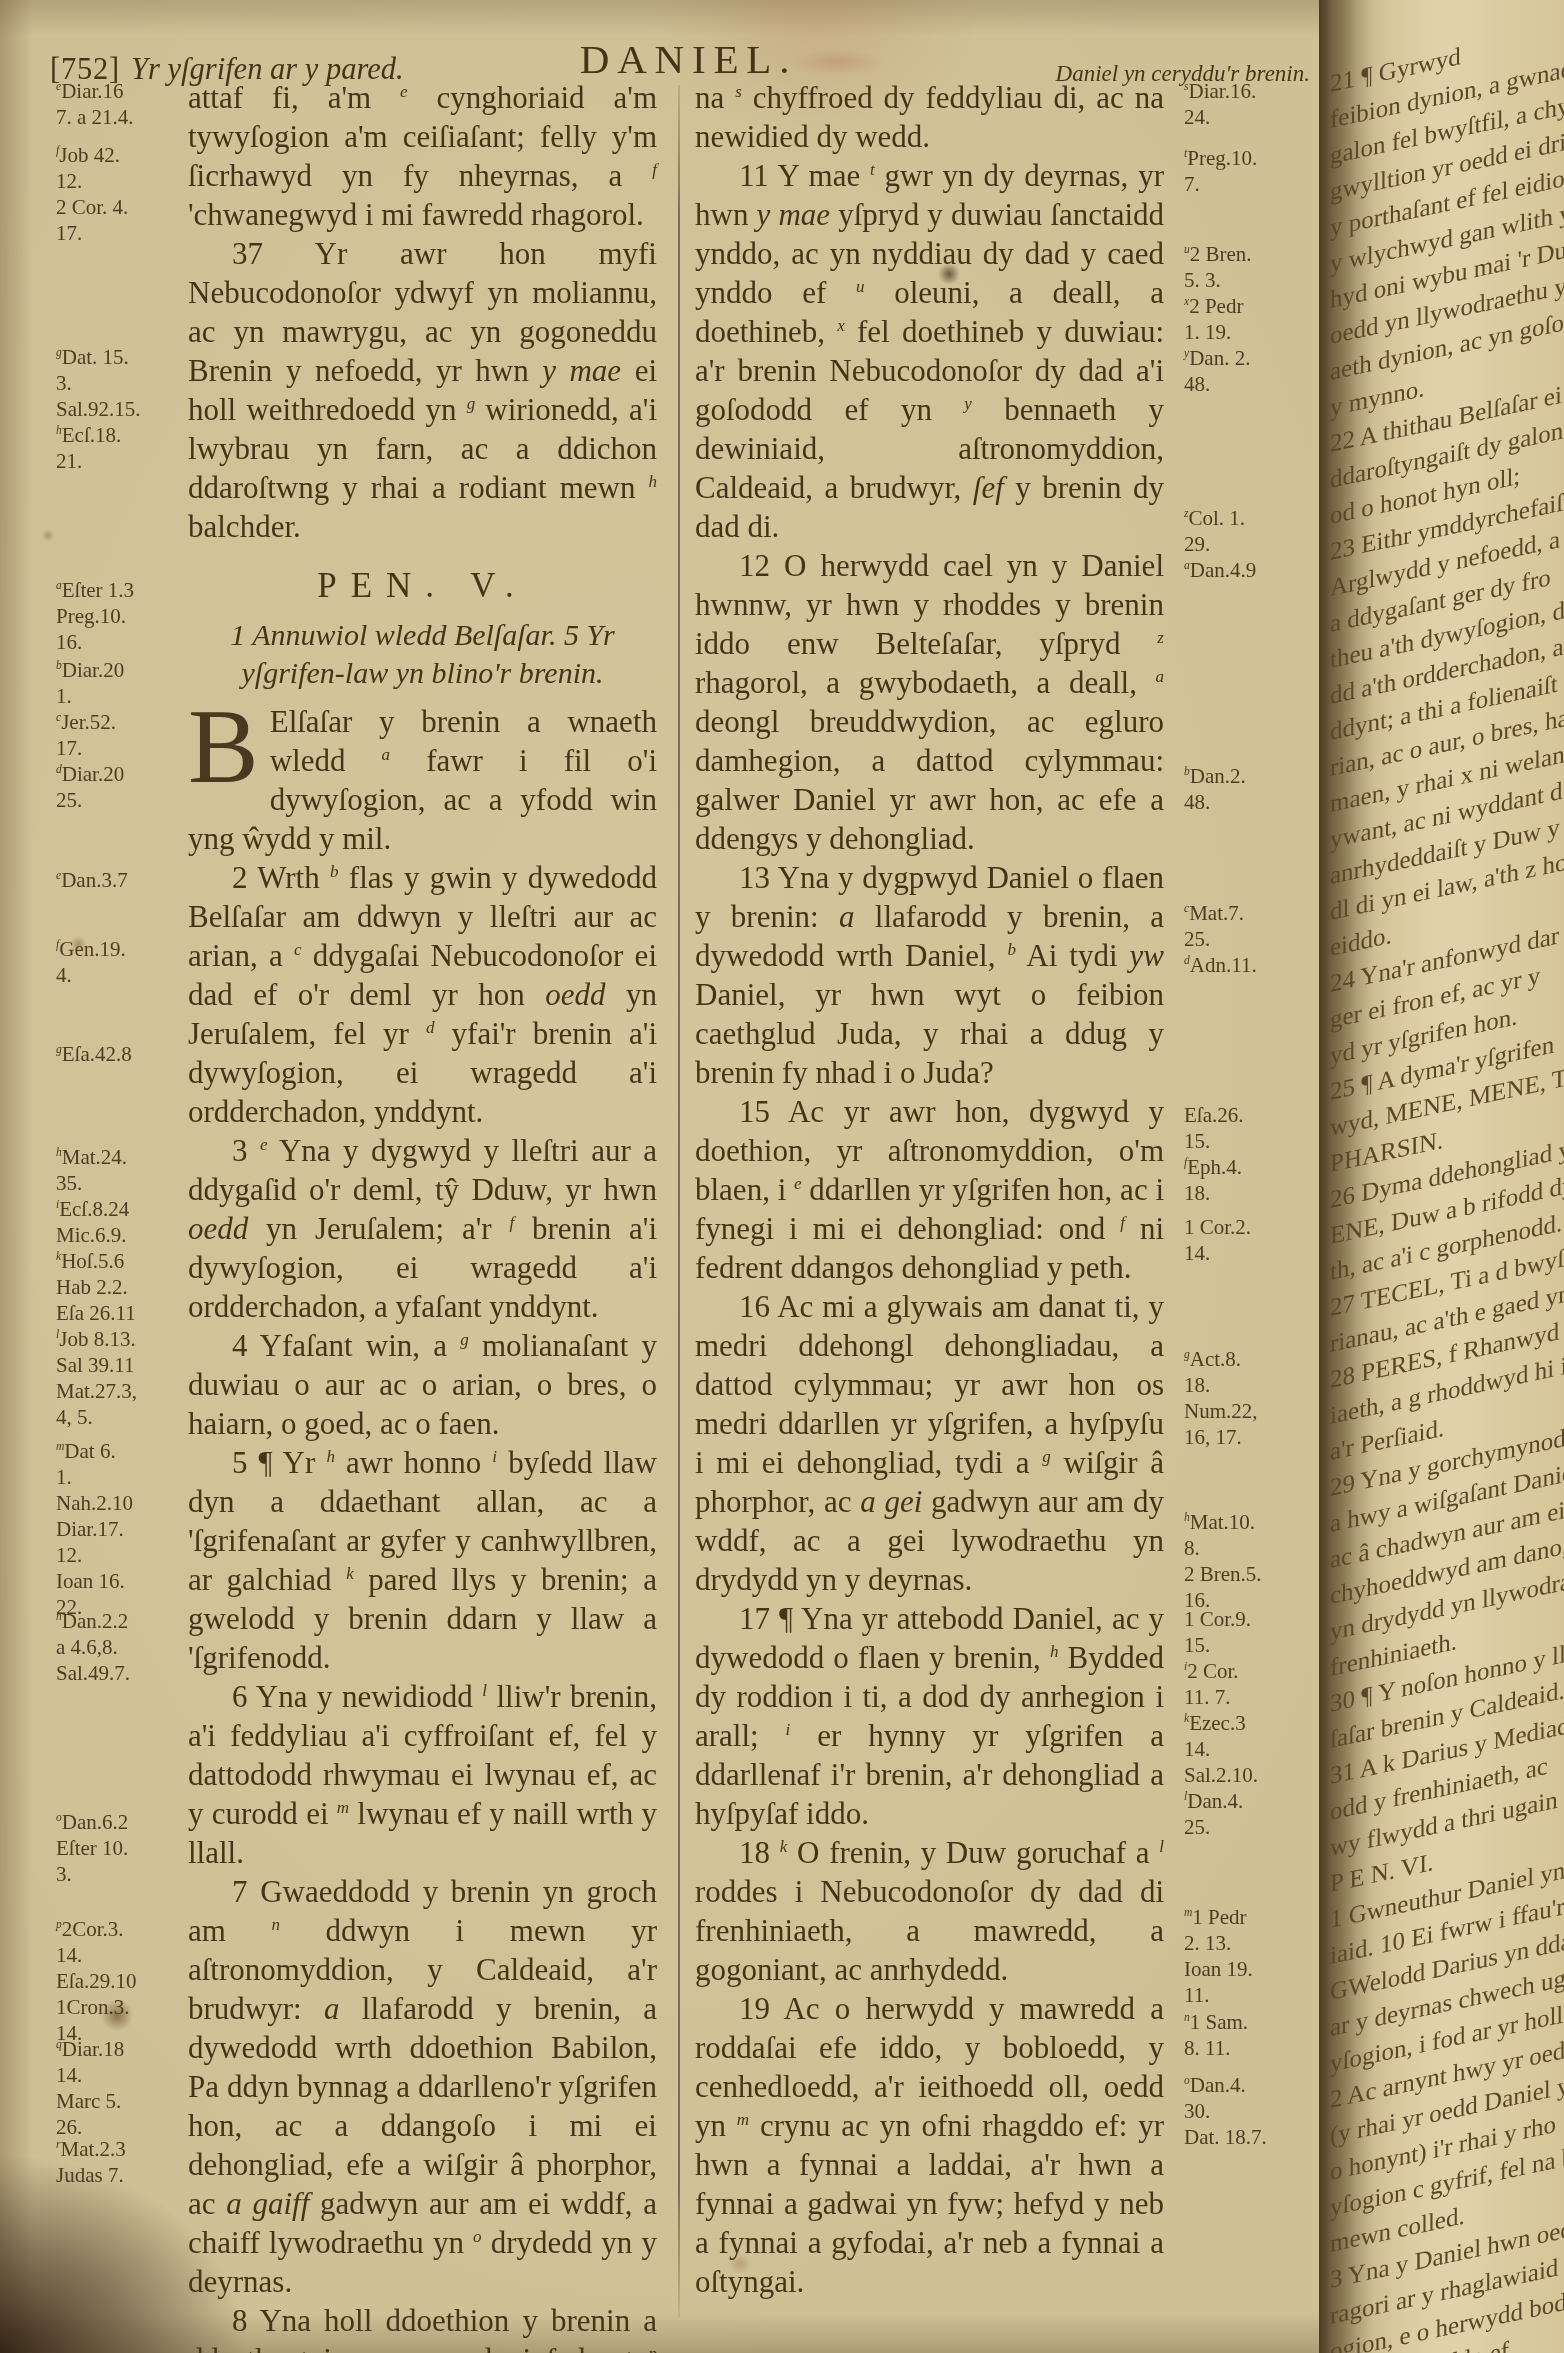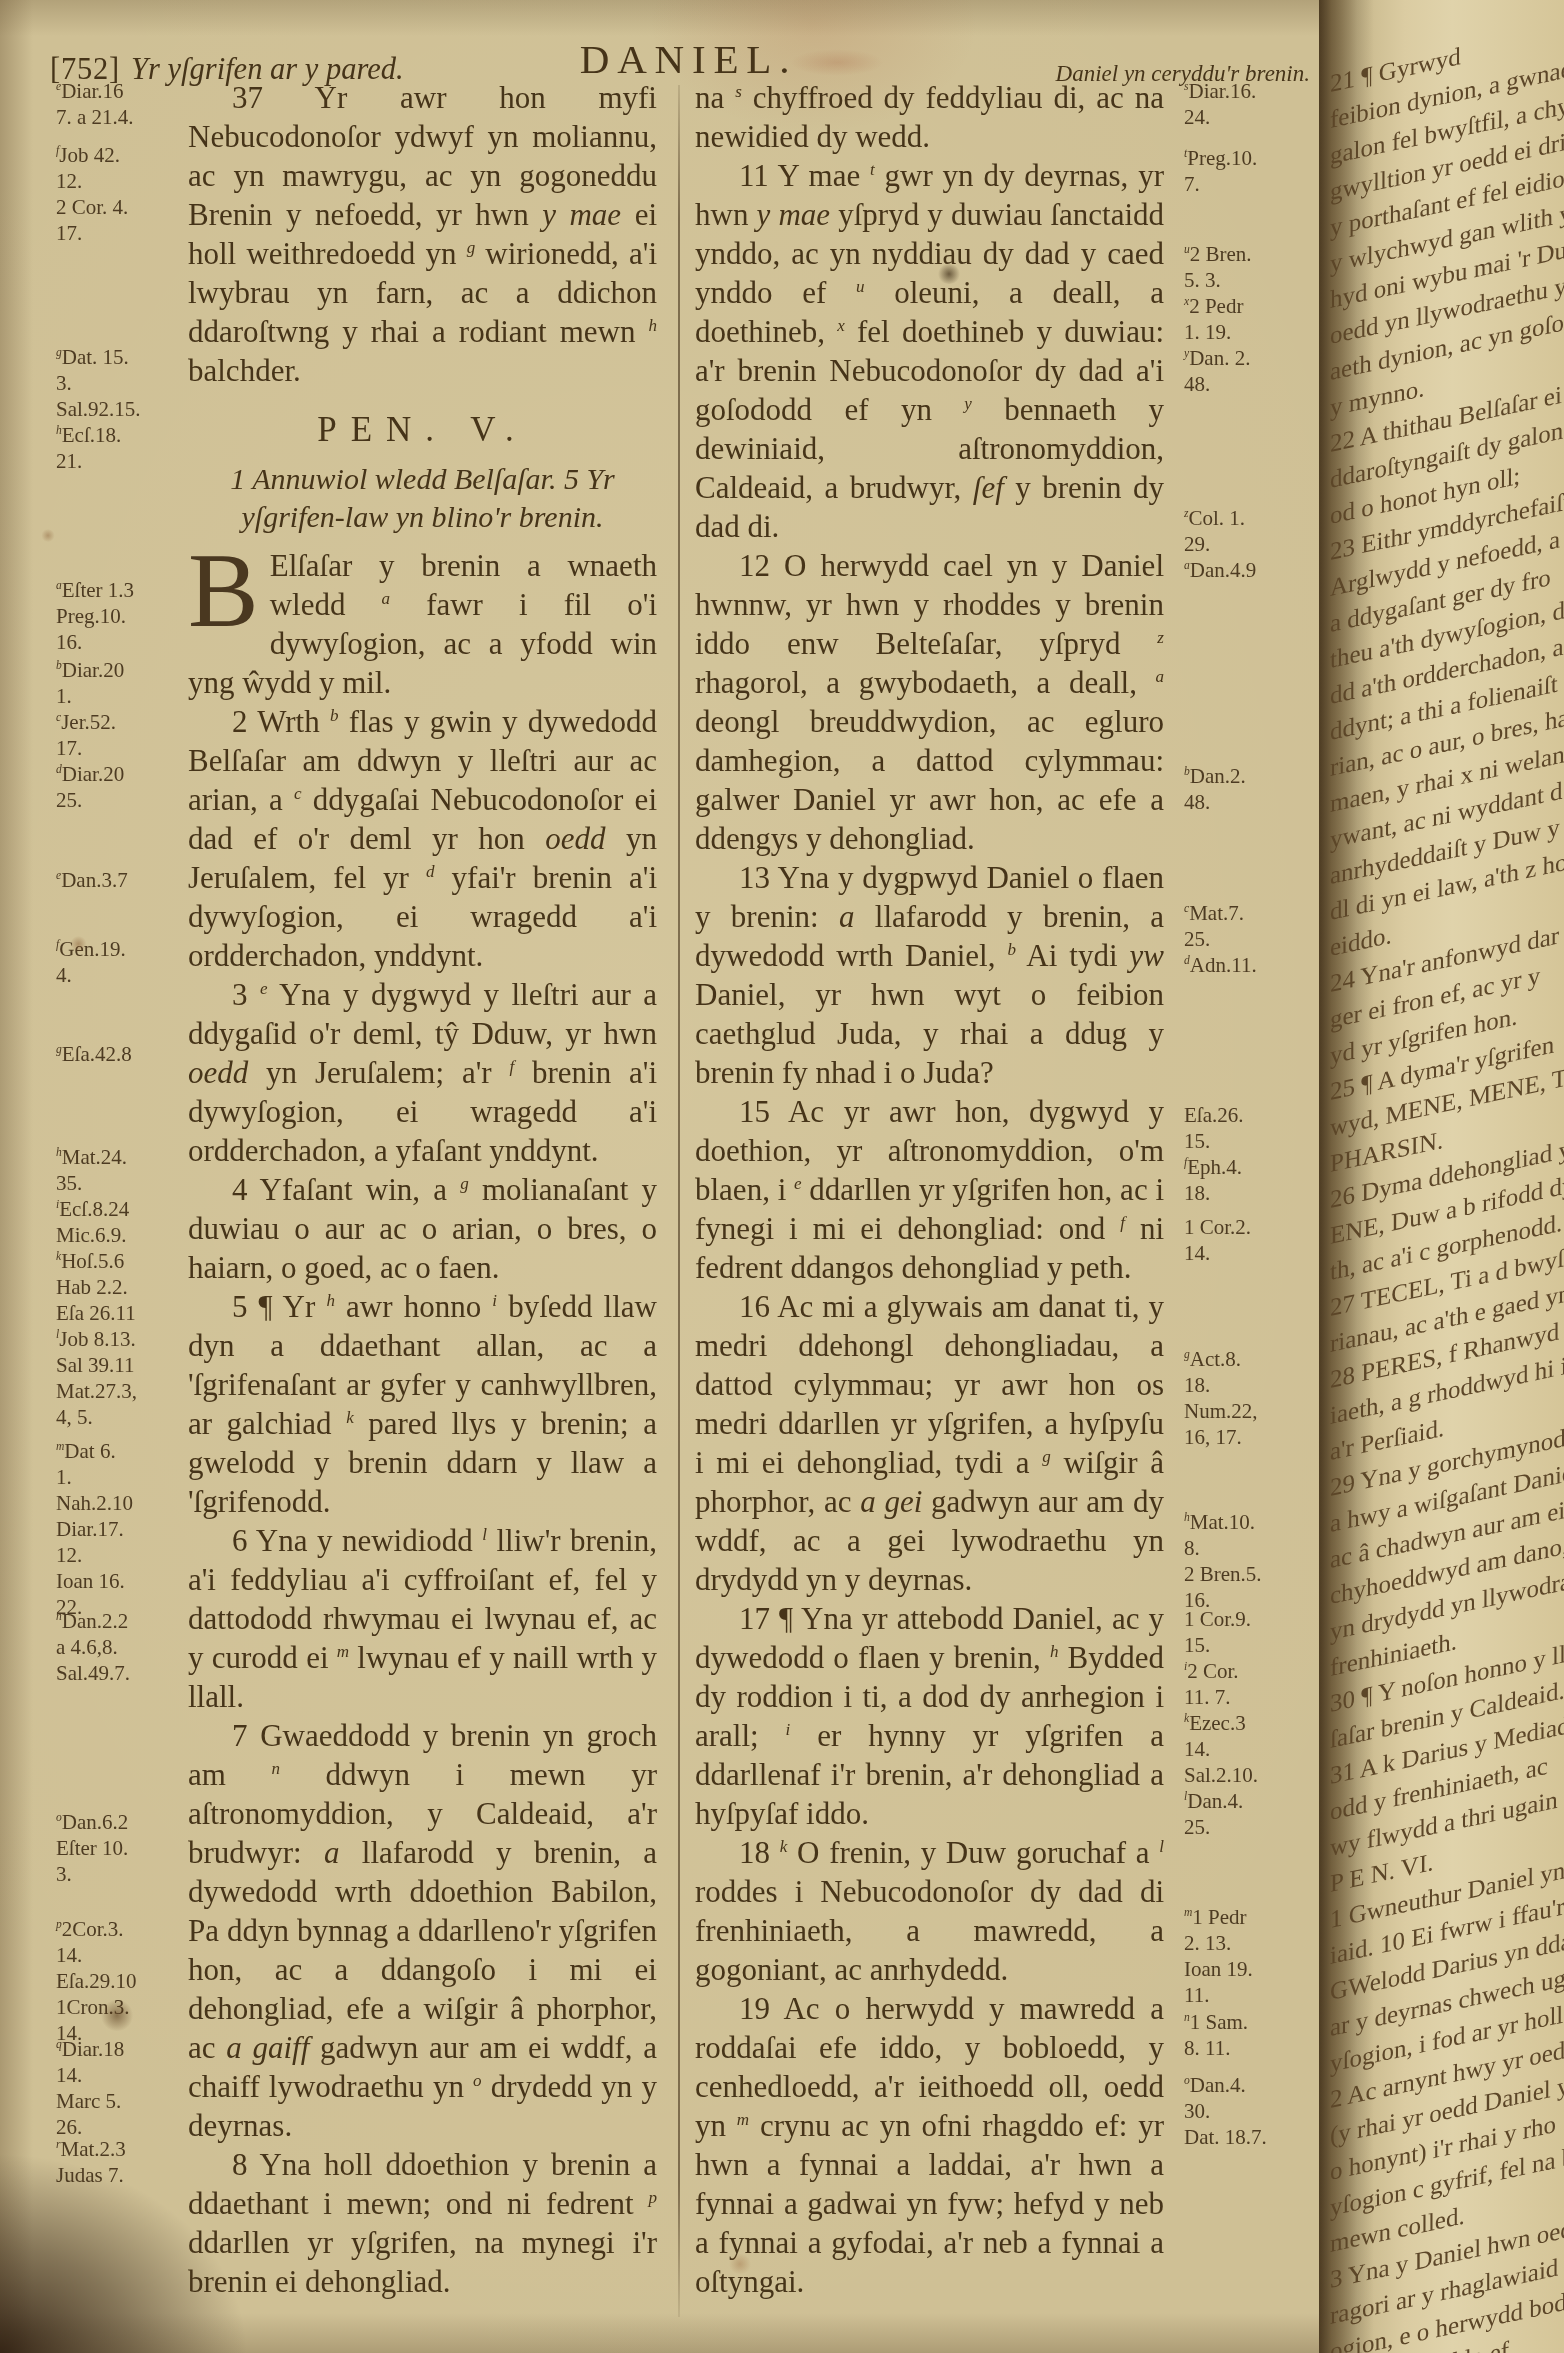--- a/index.html
+++ b/index.html
@@ -79,20 +79,21 @@
       <div class="mn" style="top: 1144px;"><sup>h</sup>Mat.24.<br>35.<br><sup>i</sup>Ecſ.8.24<br>Mic.6.9.<br><sup>k</sup>Hoſ.5.6<br>Hab 2.2.<br>Eſa 26.11<br><sup>l</sup>Job 8.13.<br>Sal 39.11<br>Mat.27.3,<br>4, 5.</div>
       <div class="mn" style="top: 1438px;"><sup>m</sup>Dat 6.<br>1.<br>Nah.2.10<br>Diar.17.<br>12.<br>Ioan 16.<br>22.</div>
       <div class="mn" style="top: 1608px;"><sup>n</sup>Dan.2.2<br>a 4.6,8.<br>Sal.49.7.</div>
       <div class="mn" style="top: 1809px;"><sup>o</sup>Dan.6.2<br>Eſter 10.<br>3.</div>
       <div class="mn" style="top: 1916px;"><sup>p</sup>2Cor.3.<br>14.<br>Eſa.29.10<br>1Cron.3.<br>14.</div>
       <div class="mn" style="top: 2036px;"><sup>q</sup>Diar.18<br>14.<br>Marc 5.<br>26.</div>
       <div class="mn" style="top: 2136px;"><sup>r</sup>Mat.2.3<br>Judas 7.</div>
     </div>
 
   <div id="lcol" class="coltext">
+      <p class="para cont">attaf fi, a'm <sup>e</sup> cynghoriaid a'm tywyſogion a'm ceiſiaſant; felly y'm ſicrhawyd yn fy nheyrnas, a <sup>f</sup> 'chwanegwyd i mi fawredd rhagorol.</p>
       <p class="para verse">37 Yr awr hon myfi Nebucodonoſor ydwyf yn moliannu, ac yn mawrygu, ac yn gogoneddu Brenin y nefoedd, yr hwn <i>y mae</i> ei holl weithredoedd yn <sup>g</sup> wirionedd, a'i lwybrau yn farn, ac a ddichon ddaroſtwng y rhai a rodiant mewn <sup>h</sup> balchder.</p>
       <p class="para pen-head">PEN. V.</p>
       <p class="para argument">1 <i>Annuwiol wledd Belſaſar.</i> 5 <i>Yr yſgrifen-law yn blino'r brenin.</i></p>
       <p class="para first"><span class="dropcap">B</span>Elſaſar y brenin a wnaeth wledd <sup>a</sup> fawr i fil o'i dywyſogion, ac a yfodd win yng ŵydd y mil.</p>
       <p class="para verse">2 Wrth <sup>b</sup> flas y gwin y dywedodd Belſaſar am ddwyn y lleſtri aur ac arian, a <sup>c</sup> ddygaſai Nebucodonoſor ei dad ef o'r deml yr hon <i>oedd</i> yn Jeruſalem, fel yr <sup>d</sup> yfai'r brenin a'i dywyſogion, ei wragedd a'i ordderchadon, ynddynt.</p>
       <p class="para verse">3 <sup>e</sup> Yna y dygwyd y lleſtri aur a ddygaſid o'r deml, tŷ Dduw, yr hwn <i>oedd</i> yn Jeruſalem; a'r <sup>f</sup> brenin a'i dywyſogion, ei wragedd a'i ordderchadon, a yfaſant ynddynt.</p>
       <p class="para verse">4 Yfaſant win, a <sup>g</sup> molianaſant y duwiau o aur ac o arian, o bres, o haiarn, o goed, ac o faen.</p>
       <p class="para verse">5 ¶ Yr <sup>h</sup> awr honno <sup>i</sup> byſedd llaw dyn a ddaethant allan, ac a 'ſgrifenaſant ar gyfer y canhwyllbren, ar galchiad <sup>k</sup> pared llys y brenin; a gwelodd y brenin ddarn y llaw a 'ſgrifenodd.</p>
       <p class="para verse">6 Yna y newidiodd <sup>l</sup> lliw'r brenin, a'i feddyliau a'i cyffroiſant ef, fel y dattododd rhwymau ei lwynau ef, ac y curodd ei <sup>m</sup> lwynau ef y naill wrth y llall.</p>
       <p class="para verse">7 Gwaeddodd y brenin yn groch am <sup>n</sup> ddwyn i mewn yr aſtronomyddion, y Caldeaid, a'r brudwyr: <i>a</i> llafarodd y brenin, a dywedodd wrth ddoethion Babilon, Pa ddyn bynnag a ddarlleno'r yſgrifen hon, ac a ddangoſo i mi ei dehongliad, efe a wiſgir â phorphor, ac <i>a gaiff</i> gadwyn aur am ei wddf, a chaiff lywodraethu yn <sup>o</sup> drydedd yn y deyrnas.</p>

